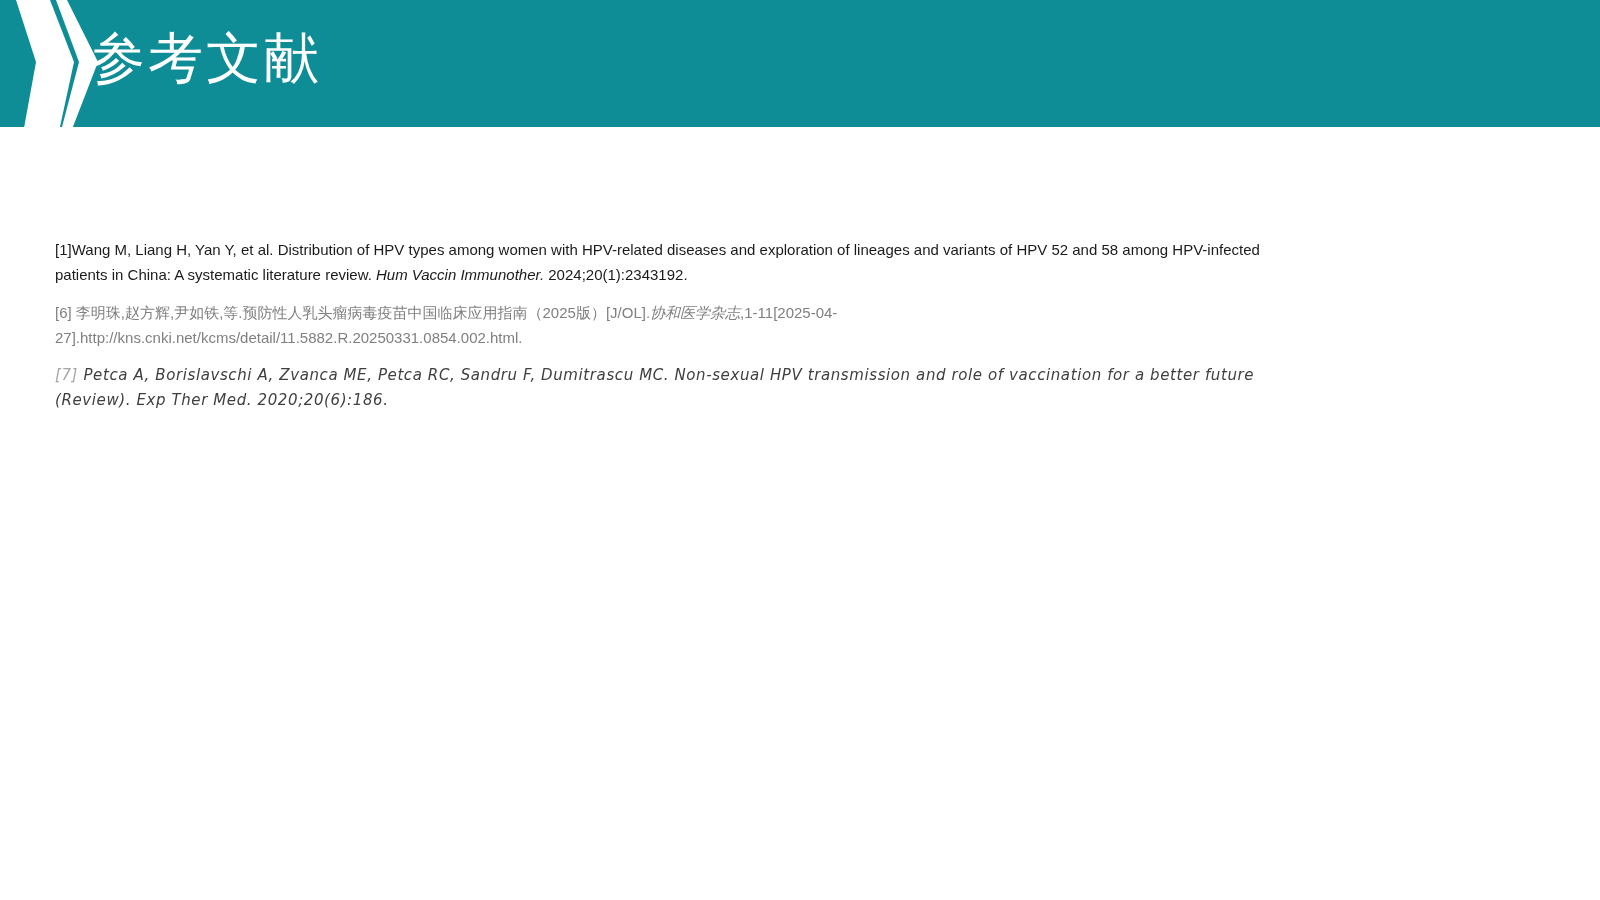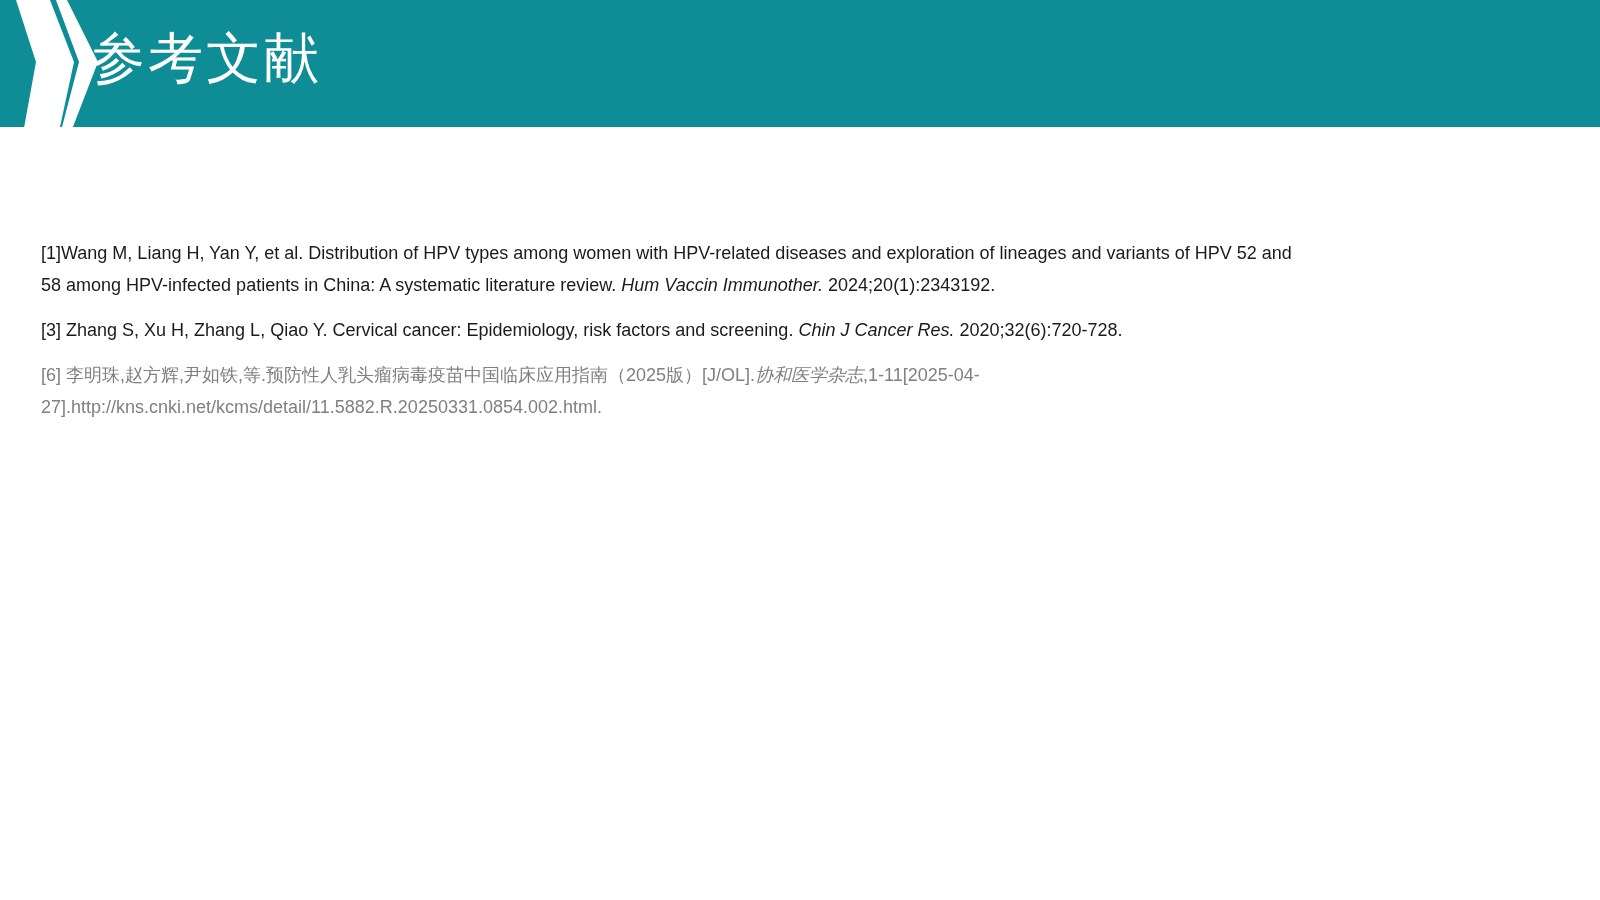--- a/index.html
+++ b/index.html
@@ -44,23 +44,23 @@
     white-space: nowrap;
   }
   
   .references {
     position: absolute;
     left: 41px;
     top: 237px;
     width: 1252px;
   }
   .ref {
-    margin: 0 0 13px 0;
-    font-size: 18px;
-    line-height: 32px;
+    margin: 0 0 13px 14px;
+    font-size: 15px;
+    line-height: 25px;
     color: #1B1B1B;
   }
   .ref em { font-style: italic; }
   .ref-muted { color: #808080; }
   .ref-handwriting {
     font-family: cursive, "DejaVu Sans", sans-serif;
     font-style: italic;
     color: #3F3F3F;
     letter-spacing: 0.6px;
   }
@@ -74,17 +74,17 @@
   <div class="header-bar">
     <svg class="chevron-svg" viewBox="0 0 140 150" xmlns="http://www.w3.org/2000/svg">
       <polygon points="16,0 50,0 74,62 55,150 20,150 36,62" fill="#FFFFFF"></polygon>
       <polygon points="56,0 67,0 98,62 64,150 56,150 79,62" fill="#FFFFFF"></polygon>
     </svg>
     <div class="slide-title">参考文献</div>
   </div>
 
   <div class="references">
       <p class="ref ref-normal"><span class="ref-marker">[1]</span><span>Wang M, Liang H, Yan Y, et al. Distribution of HPV types among women with HPV-related diseases and exploration of lineages and variants of HPV 52 and 58 among HPV-infected patients in China: A systematic literature review. </span><em>Hum Vaccin Immunother.</em><span> 2024;20(1):2343192.</span></p>
-      <p class="ref ref-normal"><span class="ref-marker">[3] </span><span>Zhang S, Xu H, Zhang L, Qiao Y. Cervical cancer: Epidemiology, risk factors and screening. </span><em>Chin J Cancer Res.</em><span> 2020;32(6):720-728.</span></p>
       <p class="ref ref-muted"><span class="ref-marker">[6] </span><span>李明珠,赵方辉,尹如铁,等.预防性人乳头瘤病毒疫苗中国临床应用指南（2025版）[J/OL].</span><em>协和医学杂志</em><span>,1-11[2025-04-27].http://kns.cnki.net/kcms/detail/11.5882.R.20250331.0854.002.html.</span></p>
+      <p class="ref ref-handwriting"><span class="ref-marker">[7] </span><span>Petca A, Borislavschi A, Zvanca ME, Petca RC, Sandru F, Dumitrascu MC. Non-sexual HPV transmission and role of vaccination for a better future (Review). </span><em>Exp Ther Med.</em><span> 2020;20(6):186.</span></p>
     </div>
 
 </div>
 
 </body></html>

